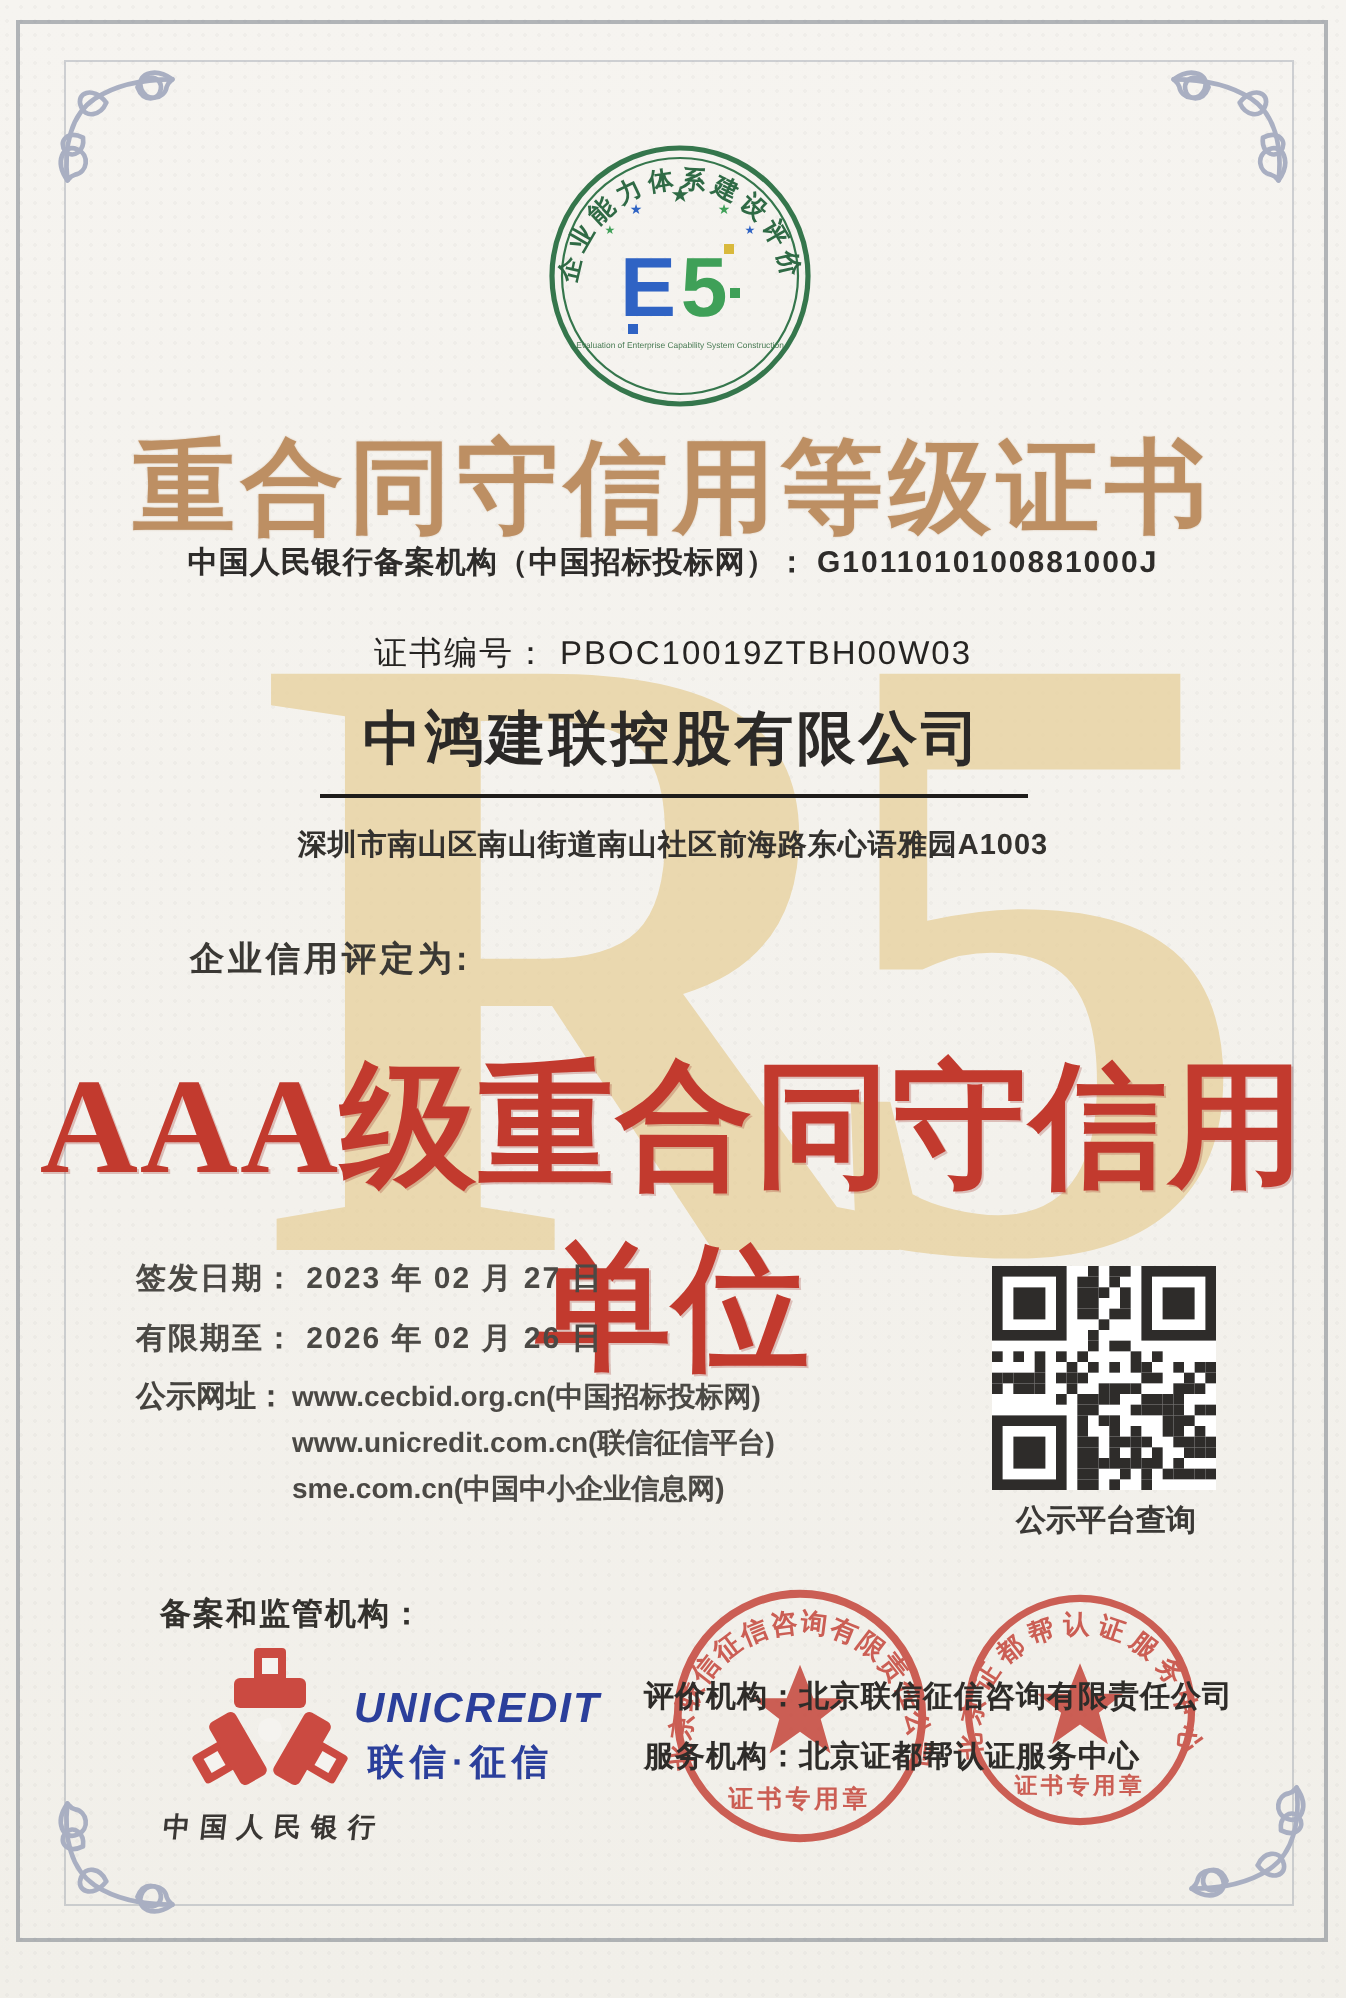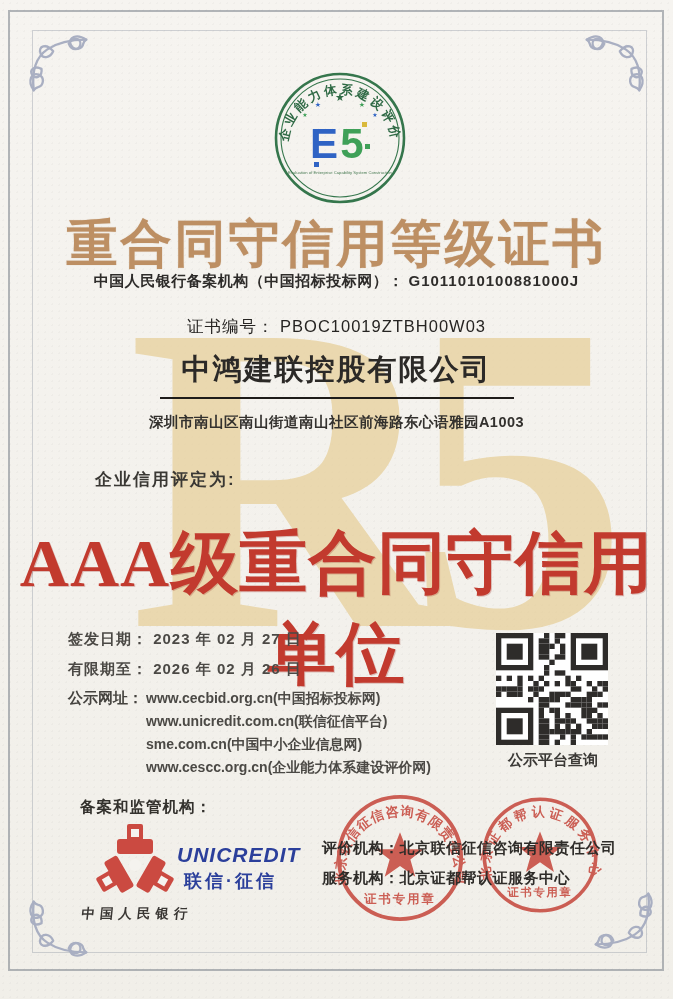--- a/index.html
+++ b/index.html
@@ -133,21 +133,20 @@
   </div>
   <div class="abs date-row content" style="top:660px">
     <span>有限期至：</span>
     <span>2026 年 02 月 26 日</span>
   </div>
 
   <div class="abs publicity-label content">公示网址：</div>
   <div class="abs url-row content" style="top:713px">www.unicredit.com.cn(联信征信平台)</div>
   <div class="abs url-row content" style="top:690px">www.cecbid.org.cn(中国招标投标网)</div>
   <div class="abs url-row content" style="top:736px">sme.com.cn(中国中小企业信息网)</div>
-  <div class="abs url-row content" style="top:759px">www.cescc.org.cn(企业能力体系建设评价网)</div>
 
   <div class="abs qr-box content">
     <svg width="112" height="112" viewBox="0 0 112 112">
       <rect width="112" height="112" fill="#ffffff"></rect>
       <g fill="#2e2c2a" id="qr-cells">
           <rect x="48" y="0" width="5.333333333333333" height="5.333333333333333"></rect>
           <rect x="58.666666666666664" y="0" width="5.333333333333333" height="5.333333333333333"></rect>
           <rect x="64" y="0" width="5.333333333333333" height="5.333333333333333"></rect>
           <rect x="42.666666666666664" y="5.333333333333333" width="5.333333333333333" height="5.333333333333333"></rect>
           <rect x="48" y="5.333333333333333" width="5.333333333333333" height="5.333333333333333"></rect>

